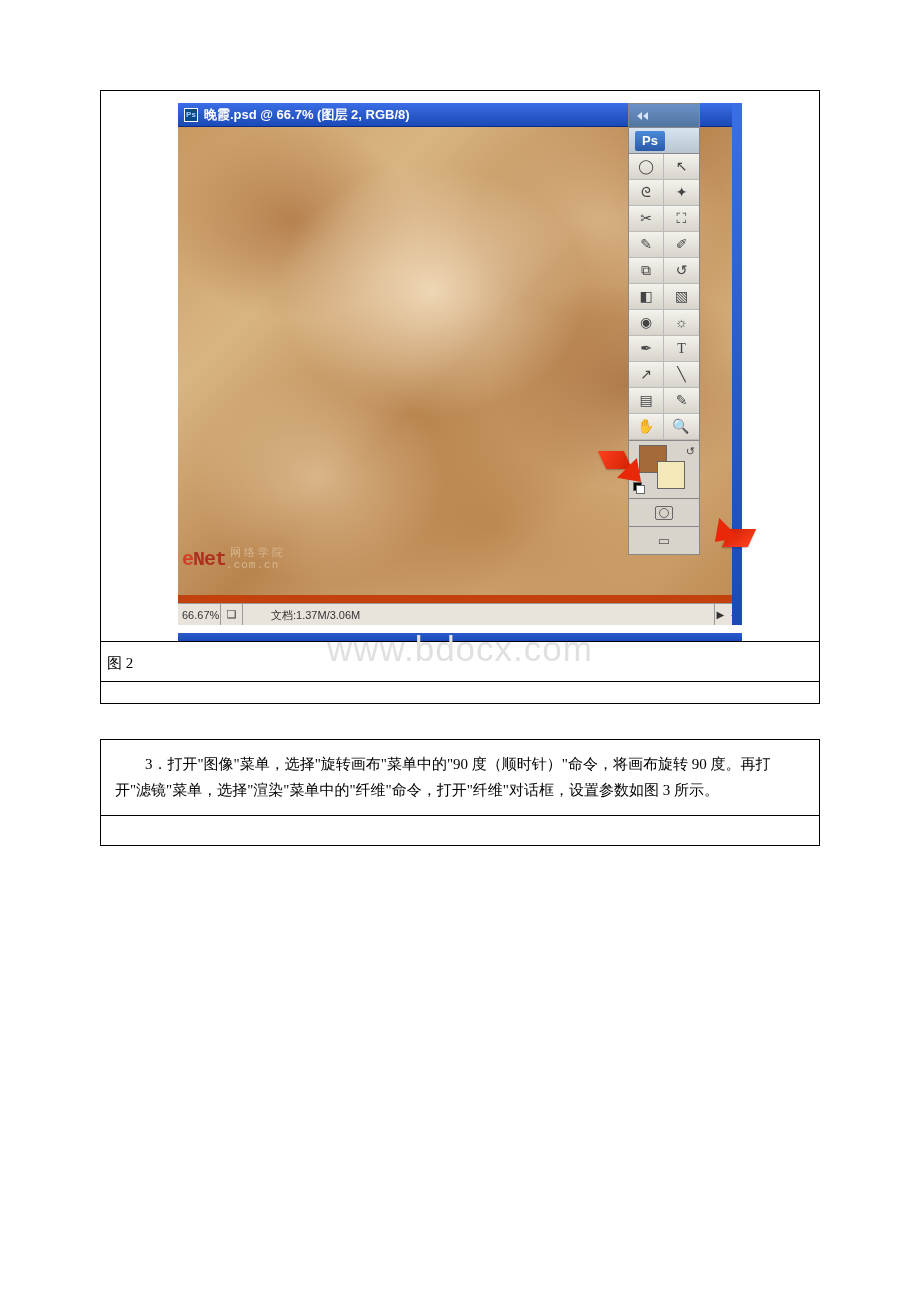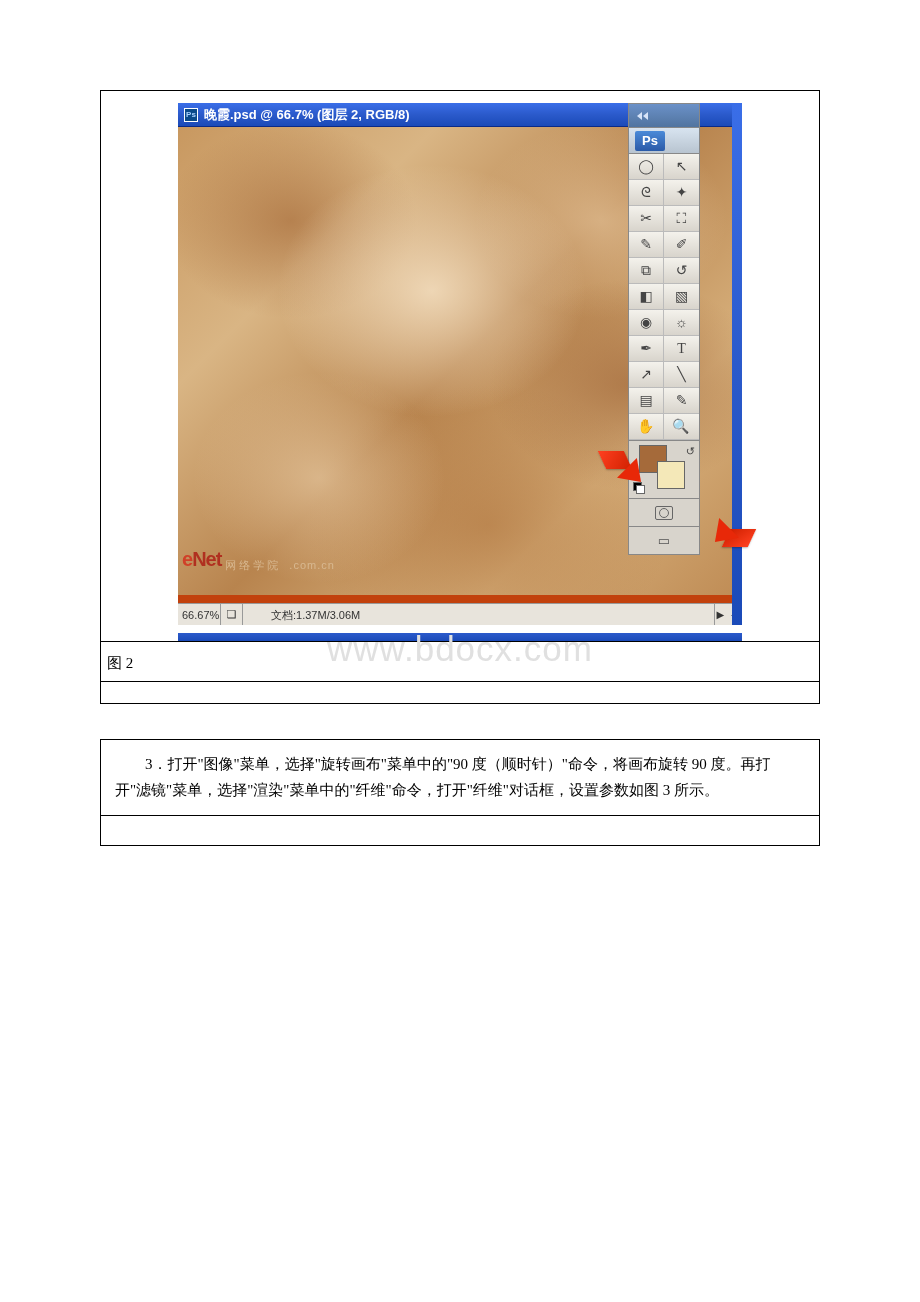--- a/index.html
+++ b/index.html
@@ -320,21 +320,21 @@
       border-right: 14px solid transparent;
       border-top: 20px solid #e82808;
       transform: rotate(45deg);
       left: -10px; top: -6px;
     }
     
     .enet-mark {
       position: absolute;
       left: 4px;
       bottom: 24px;
-      font-family: Liberation Sans, sans-serif;
+      font-family: Liberation Mono, monospace;
       font-size: 14px;
       color: #c0392b;
       display: flex;
       align-items: flex-end;
     }
     .enet-logo {
       font-size: 20px;
       font-weight: bold;
       color: #b03020;
       letter-spacing: -1px;
@@ -405,21 +405,21 @@
 <div class="outer-box">
   <div class="screenshot-wrap">
     <div class="ps-window">
       <div class="titlebar">
         <span class="ps-icon">Ps</span>
         <span>晚霞.psd @ 66.7% (图层 2, RGB/8)</span>
       </div>
       <div class="canvas-area">
         <div class="enet-mark">
           <span class="enet-logo"><span class="e">e</span><span>Net</span></span>
-          <span style="display:flex;flex-direction:row;gap:8px;">
+          <span style="display:flex;flex-direction:column;">
             <span class="enet-cn">网络学院</span>
             <span class="enet-com">.com.cn</span>
           </span>
         </div>
       </div>
       <div class="titlebar-right-edge"></div>
       <div class="statusbar">
         <div class="status-zoom">66.67%</div>
         <div class="status-icon">❏</div>
         <div class="status-doc">文档:1.37M/3.06M</div>

